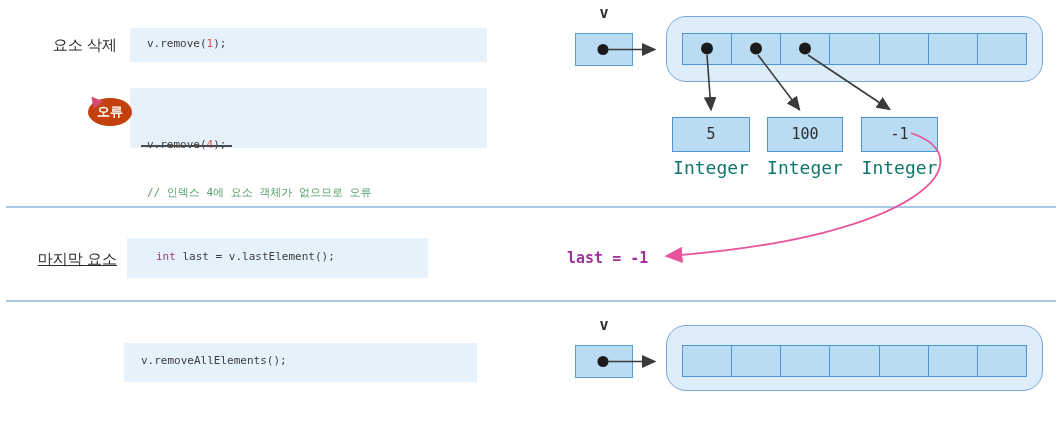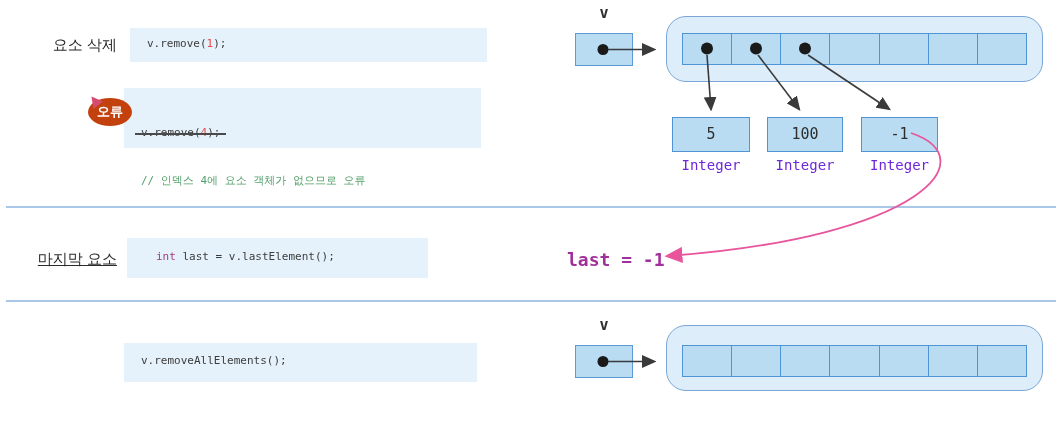--- a/index.html
+++ b/index.html
@@ -53,38 +53,38 @@
     background:#b9dcf3; border:1.5px solid #4f94d4; box-sizing:border-box;
   }
   .cell { flex:1; border-right:1.5px solid #4f94d4; }
   .cell:last-child { border-right:none; }
   .intbox {
     position:absolute; top:117px; height:35px; background:#b9dcf3;
     border:1.5px solid #4f94d4; box-sizing:border-box; text-align:center;
     line-height:32px; font-size:15px; color:#2e2e2e;
   }
   .inttype {
-    position:absolute; top:157px; text-align:center; font-size:14px; color:#6d28d9;
+    position:absolute; top:157px; text-align:center; font-size:18px; color:#0f766e;
   }
   .result {
-    position:absolute; left:567px; top:249px; font-size:18px;
+    position:absolute; left:567px; top:249px; font-size:15px;
     color:#a0309a; font-weight:bold; white-space:pre;
   }
   .overlay { position:absolute; left:0; top:0; pointer-events:none; }
 </style>
 </head>
 <body>
 
 <div class="screen">
 
   <div class="klabel" style="left:15px; top:36px; width:102px;">요소 삭제</div>
   <div class="codebox" style="left:130px; top:28px; width:357px; height:34px; line-height:31px; padding-left:17px;"><span>v.remove(</span><span class="red">1</span><span>);</span></div>
 
   <div class="badge"><span>오류</span></div>
-  <div class="codebox" style="left:124px; top:88px; width:357px; height:60px; padding:8px 0 0 17px;">
+  <div class="codebox" style="left:130px; top:88px; width:357px; height:60px; padding:20px 0 0 17px;">
     <div class="codeline"><span class="strike"><span>v.remove(</span><span class="red">4</span><span>);</span></span></div>
     <div class="codeline comment">// 인덱스 4에 요소 객체가 없으므로 오류</div>
   </div>
 
   <div class="divider" style="top:206px;"></div>
 
   <div class="klabel" style="left:15px; top:250px; width:102px;text-decoration:underline;">마지막 요소</div>
   <div class="codebox" style="left:127px; top:238px; width:301px; height:40px; line-height:38px; padding-left:17px;"><span class="kw">int</span><span> last = v.lastElement();</span></div>
   <div class="result mono">last = -1</div>
 

